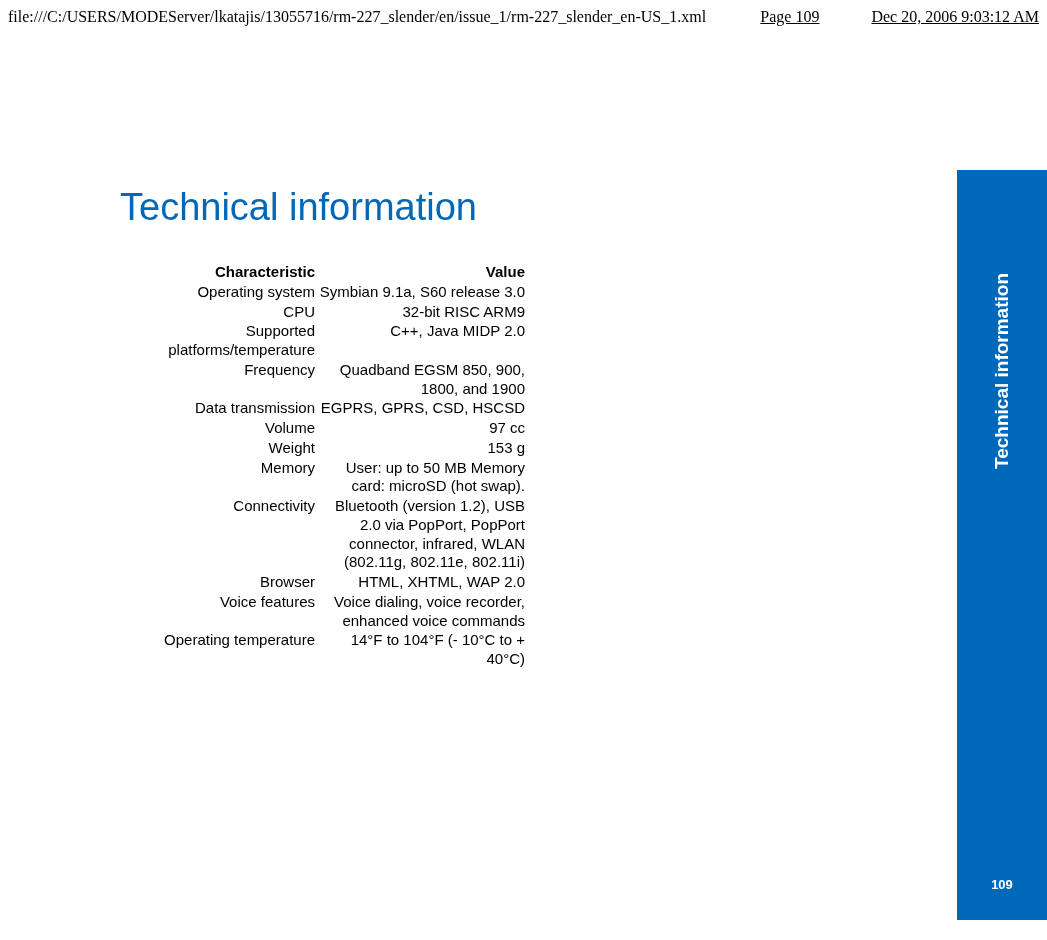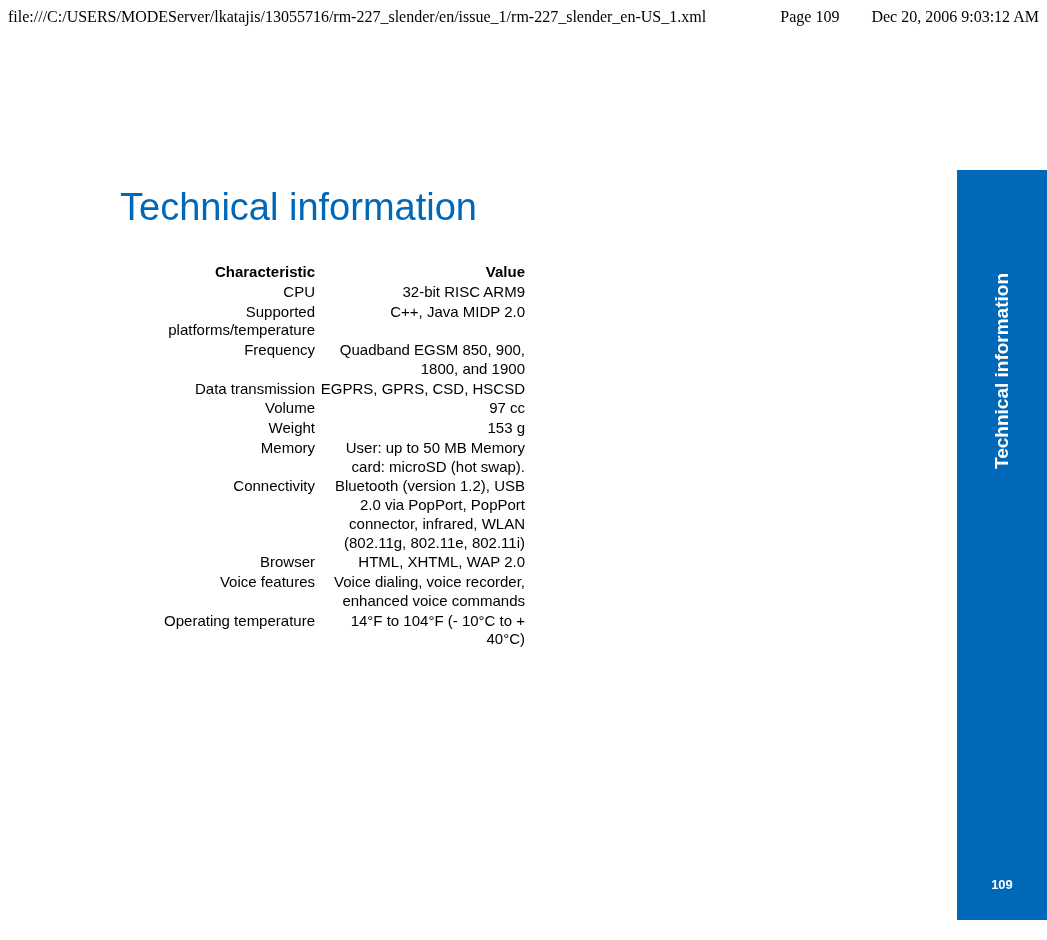--- a/index.html
+++ b/index.html
@@ -14,21 +14,22 @@
   }
   .header-bar {
     display: flex;
     justify-content: space-between;
     padding: 8px 8px 0 8px;
     font-size: 16px;
     font-family: "Times New Roman", serif;
   }
   .header-right {
     display: flex;
-    gap: 32px;
+    gap: 52px;
+    text-decoration: underline;
   }
   .page-body {
     position: relative;
     padding: 160px 0 0 120px;
   }
   .heading {
     color: #0068b8;
     font-size: 38px;
     font-weight: 400;
     margin: 0 0 34px 0;
@@ -93,20 +94,24 @@
 <div class="page-body">
   <h1 class="heading">Technical information</h1>
 
   <table class="spec-table">
     <tbody>
         <tr>
       <th class="col-label">Characteristic</th>
       <th class="col-value">Value</th>
     </tr>
     <tr>
+          <td class="col-label">Operating system</td>
+          <td class="col-value">Symbian 9.1a, S60 release 3.0</td>
+        </tr>
+    <tr>
           <td class="col-label">CPU</td>
           <td class="col-value">32-bit RISC ARM9</td>
         </tr>
     <tr>
           <td class="col-label">Supported platforms/temperature</td>
           <td class="col-value">C++, Java MIDP 2.0</td>
         </tr>
     <tr>
           <td class="col-label">Frequency</td>
           <td class="col-value">Quadband EGSM 850, 900, 1800, and 1900</td>

